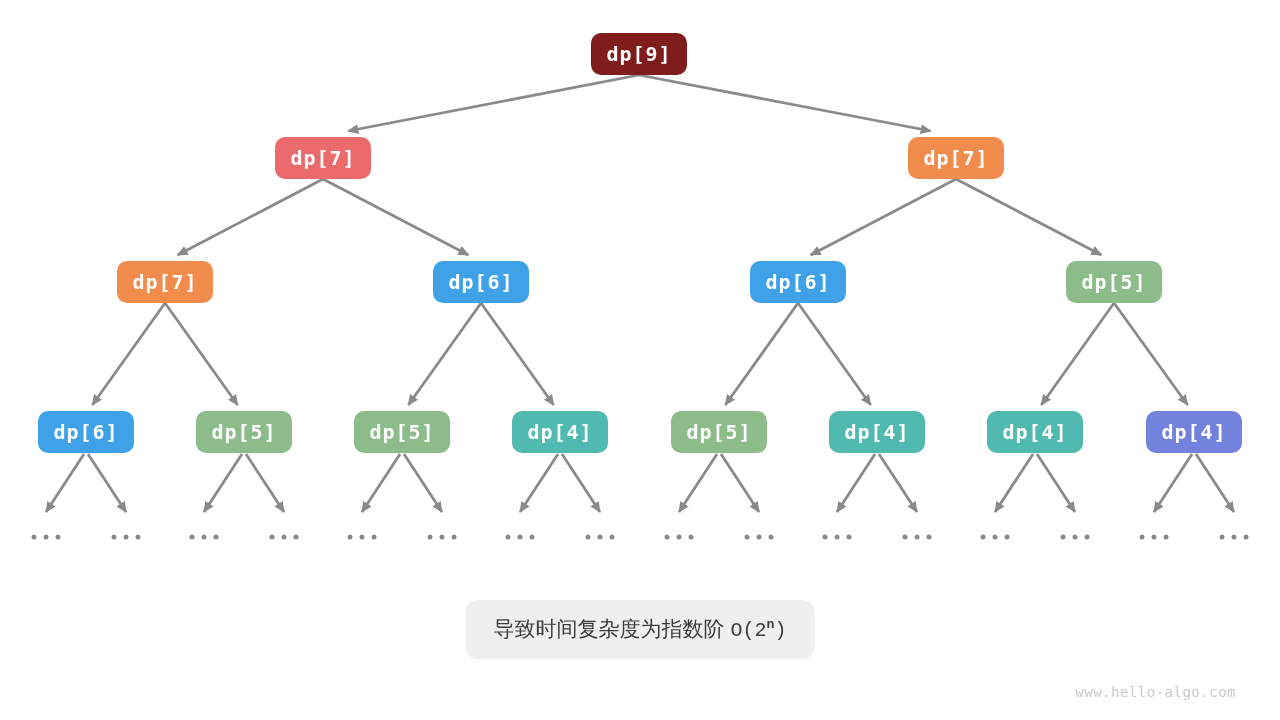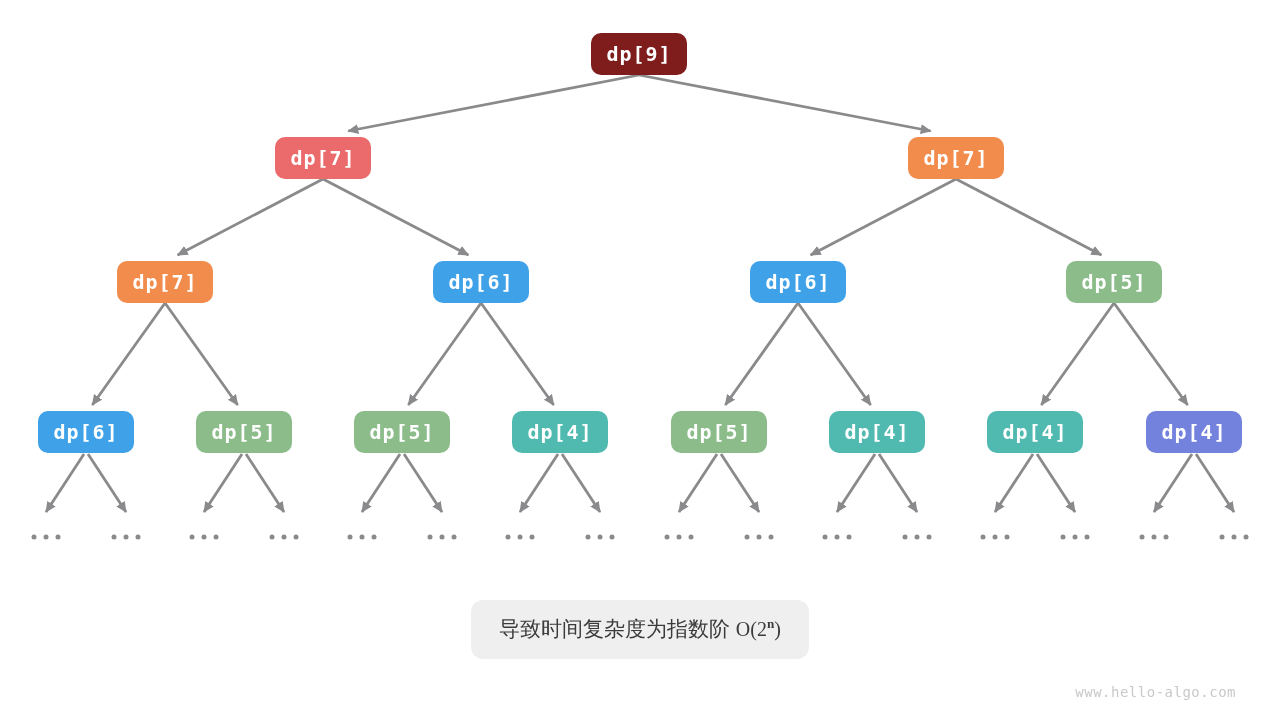--- a/index.html
+++ b/index.html
@@ -20,21 +20,21 @@
     display:flex; gap:7px; align-items:center;
   }
   .dots i { display:block; width:5px; height:5px; border-radius:50%; }
   .caption {
     position:absolute; left:640px; top:600px; transform:translateX(-50%);
     background:#efefef; border-radius:12px; padding:13px 28px;
     text-align:center; white-space:nowrap;
     font-family:"Liberation Sans","DejaVu Sans",sans-serif;
     font-size:21px; color:#3b3b3b; line-height:1.55;
   }
-  .caption .mono { font-family:Liberation Serif, serif; font-size:20px; }
+  .caption .mono { font-family:Liberation Mono, monospace; font-size:20px; }
   .caption sup { font-weight:bold; font-size:0.66em; }
   .watermark {
     position:absolute; right:44px; bottom:20px;
     font-family:"DejaVu Sans Mono","Liberation Mono",monospace;
     font-size:14px; color:#c9c9c9; letter-spacing:0.5px;
   }
 </style>
 </head>
 <body>
 

